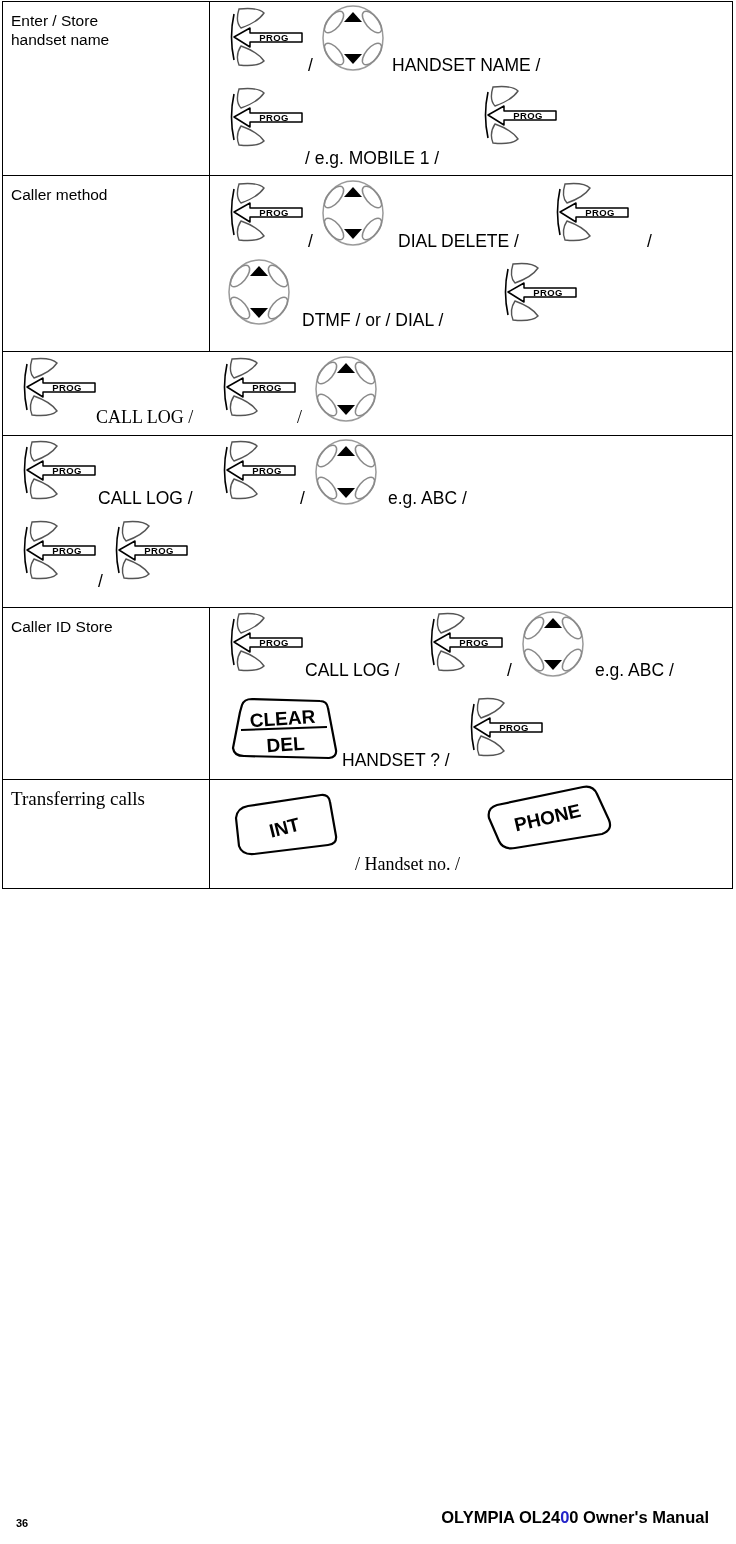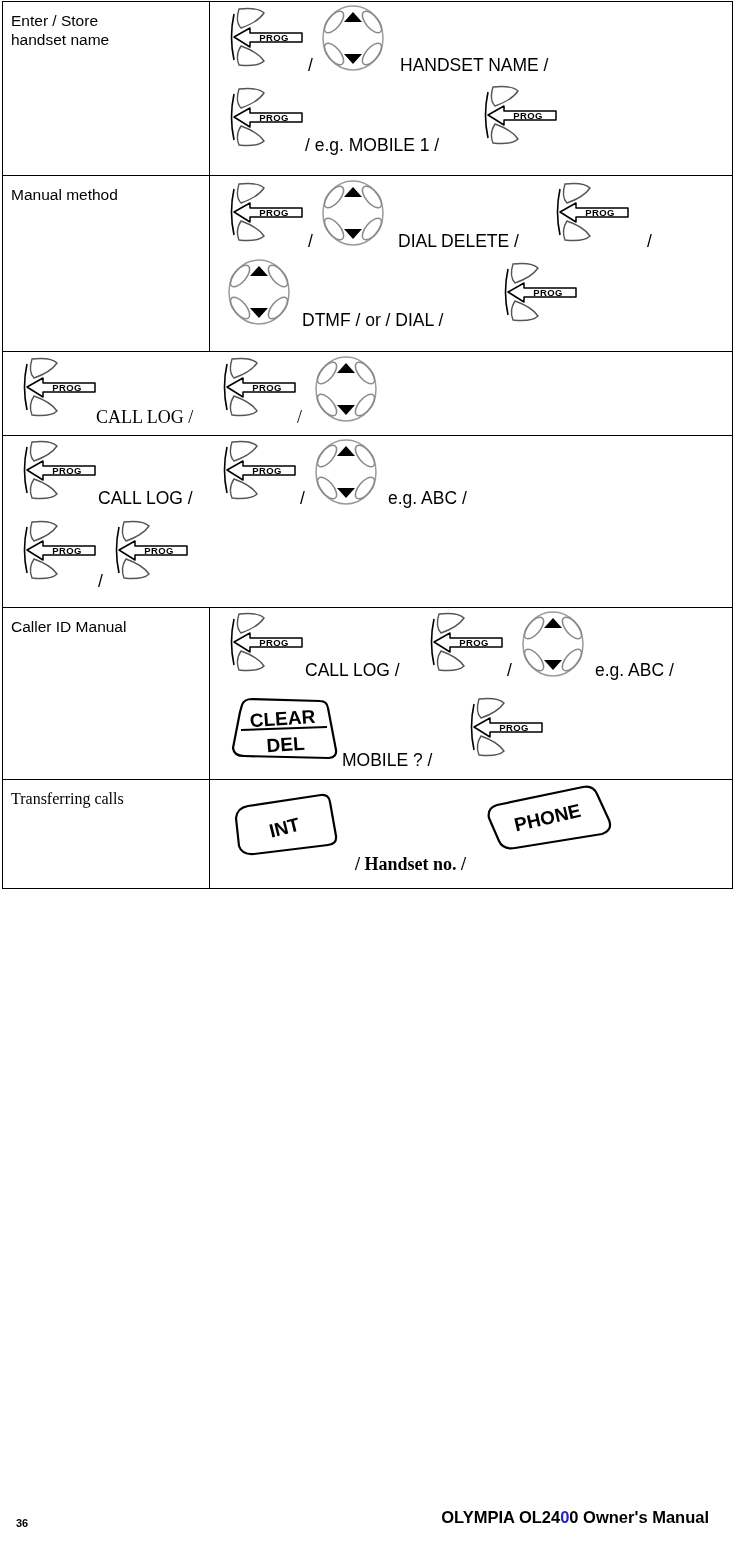--- a/index.html
+++ b/index.html
@@ -11,21 +11,21 @@
   
   .tbl{position:absolute;left:2px;top:1px;width:731px;border:1.6px solid #000;
        border-collapse:collapse;box-sizing:border-box;}
   .tbl-row{display:flex;border-bottom:1.6px solid #000;box-sizing:border-box;}
   .tbl-row:last-child{border-bottom:none;}
   .c-label{width:207px;flex:0 0 207px;border-right:1.6px solid #000;
            box-sizing:border-box;padding:9px 0 0 8px;}
   .c-steps{flex:1 1 auto;position:relative;box-sizing:border-box;}
 
   .lbl-sans{font-family:"Liberation Sans",sans-serif;font-size:15.5px;line-height:19px;}
-  .lbl-serif{font-family:"Liberation Serif",serif;font-size:16px;line-height:20px;}
+  .lbl-serif{font-family:"Liberation Serif",serif;font-size:19px;line-height:20px;}
 
   
   .t{position:absolute;white-space:nowrap;}
   .t-sans{font-family:"Liberation Sans",sans-serif;font-size:17.5px;}
   .t-serif{font-family:"Liberation Serif",serif;font-size:18px;}
 
   
   .prog{position:absolute;width:80px;height:62px;}
   .prog svg{display:block;width:80px;height:62px;}
 
@@ -71,44 +71,44 @@
             <svg viewBox="0 0 66 68">
               <ellipse cx="33" cy="34" rx="30" ry="32" fill="none" stroke="#9a9a9a" stroke-width="1.5"></ellipse>
               <ellipse cx="14" cy="18" rx="6.2" ry="13" fill="none" stroke="#8a8a8a" stroke-width="1.5" transform="rotate(40 14 18)"></ellipse>
               <ellipse cx="52" cy="18" rx="6.2" ry="13" fill="none" stroke="#8a8a8a" stroke-width="1.5" transform="rotate(-40 52 18)"></ellipse>
               <ellipse cx="14" cy="50" rx="6.2" ry="13" fill="none" stroke="#8a8a8a" stroke-width="1.5" transform="rotate(-40 14 50)"></ellipse>
               <ellipse cx="52" cy="50" rx="6.2" ry="13" fill="none" stroke="#8a8a8a" stroke-width="1.5" transform="rotate(40 52 50)"></ellipse>
               <path d="M24 18 L42 18 L33 8 Z" fill="#000"></path>
               <path d="M24 50 L42 50 L33 60 Z" fill="#000"></path>
             </svg>
           </span>
-          <span class="t t-sans" style="left: 190px; top: 53px;">HANDSET NAME /</span>
+          <span class="t t-sans" style="left: 182px; top: 53px;">HANDSET NAME /</span>
           <span class="prog" style="left: 18px; top: 84px;">
             <svg viewBox="0 0 80 62">
               <path d="M6 8 Q1 31 6 54" fill="none" stroke="#000" stroke-width="1.6"></path>
               <path d="M11 3 Q30 1 36 7 Q30 16 13 22 Q7 16 11 3 Z" fill="none" stroke="#555" stroke-width="1.4"></path>
               <path d="M13 40 Q30 46 36 55 Q30 61 11 59 Q7 49 13 40 Z" fill="none" stroke="#555" stroke-width="1.4"></path>
               <path d="M6 31 L22 22 L22 27 L74 27 L74 36 L22 36 L22 41 Z" fill="#fff" stroke="#000" stroke-width="1.5" stroke-linejoin="round"></path>
               <text x="46" y="35.2" text-anchor="middle" class="keytxt" style="font-size:9.5px;letter-spacing:0.4px;">PROG</text>
             </svg>
           </span>
-          <span class="t t-sans" style="left: 95px; top: 133px;">/ e.g. MOBILE 1 /</span>
+          <span class="t t-sans" style="left: 95px; top: 146px;">/ e.g. MOBILE 1 /</span>
           <span class="prog" style="left: 272px; top: 82px;">
             <svg viewBox="0 0 80 62">
               <path d="M6 8 Q1 31 6 54" fill="none" stroke="#000" stroke-width="1.6"></path>
               <path d="M11 3 Q30 1 36 7 Q30 16 13 22 Q7 16 11 3 Z" fill="none" stroke="#555" stroke-width="1.4"></path>
               <path d="M13 40 Q30 46 36 55 Q30 61 11 59 Q7 49 13 40 Z" fill="none" stroke="#555" stroke-width="1.4"></path>
               <path d="M6 31 L22 22 L22 27 L74 27 L74 36 L22 36 L22 41 Z" fill="#fff" stroke="#000" stroke-width="1.5" stroke-linejoin="round"></path>
               <text x="46" y="35.2" text-anchor="middle" class="keytxt" style="font-size:9.5px;letter-spacing:0.4px;">PROG</text>
             </svg>
           </span>
         </div>
       </div>
       <div class="tbl-row" style="height: 176px;">
-        <div class="c-label lbl-sans" style="white-space: pre-line;">Manual method</div>
+        <div class="c-label lbl-sans" style="white-space: pre-line;">Caller method</div>
         <div class="c-steps">
           <span class="prog" style="left: 18px; top: 5px;">
             <svg viewBox="0 0 80 62">
               <path d="M6 8 Q1 31 6 54" fill="none" stroke="#000" stroke-width="1.6"></path>
               <path d="M11 3 Q30 1 36 7 Q30 16 13 22 Q7 16 11 3 Z" fill="none" stroke="#555" stroke-width="1.4"></path>
               <path d="M13 40 Q30 46 36 55 Q30 61 11 59 Q7 49 13 40 Z" fill="none" stroke="#555" stroke-width="1.4"></path>
               <path d="M6 31 L22 22 L22 27 L74 27 L74 36 L22 36 L22 41 Z" fill="#fff" stroke="#000" stroke-width="1.5" stroke-linejoin="round"></path>
               <text x="46" y="35.2" text-anchor="middle" class="keytxt" style="font-size:9.5px;letter-spacing:0.4px;">PROG</text>
             </svg>
           </span>
@@ -242,21 +242,21 @@
               <path d="M6 8 Q1 31 6 54" fill="none" stroke="#000" stroke-width="1.6"></path>
               <path d="M11 3 Q30 1 36 7 Q30 16 13 22 Q7 16 11 3 Z" fill="none" stroke="#555" stroke-width="1.4"></path>
               <path d="M13 40 Q30 46 36 55 Q30 61 11 59 Q7 49 13 40 Z" fill="none" stroke="#555" stroke-width="1.4"></path>
               <path d="M6 31 L22 22 L22 27 L74 27 L74 36 L22 36 L22 41 Z" fill="#fff" stroke="#000" stroke-width="1.5" stroke-linejoin="round"></path>
               <text x="46" y="35.2" text-anchor="middle" class="keytxt" style="font-size:9.5px;letter-spacing:0.4px;">PROG</text>
             </svg>
           </span>
         </div>
       </div>
       <div class="tbl-row" style="height: 172px;">
-        <div class="c-label lbl-sans" style="white-space: pre-line;">Caller ID Manual</div>
+        <div class="c-label lbl-sans" style="white-space: pre-line;">Caller ID Store</div>
         <div class="c-steps">
           <span class="prog" style="left: 18px; top: 3px;">
             <svg viewBox="0 0 80 62">
               <path d="M6 8 Q1 31 6 54" fill="none" stroke="#000" stroke-width="1.6"></path>
               <path d="M11 3 Q30 1 36 7 Q30 16 13 22 Q7 16 11 3 Z" fill="none" stroke="#555" stroke-width="1.4"></path>
               <path d="M13 40 Q30 46 36 55 Q30 61 11 59 Q7 49 13 40 Z" fill="none" stroke="#555" stroke-width="1.4"></path>
               <path d="M6 31 L22 22 L22 27 L74 27 L74 36 L22 36 L22 41 Z" fill="#fff" stroke="#000" stroke-width="1.5" stroke-linejoin="round"></path>
               <text x="46" y="35.2" text-anchor="middle" class="keytxt" style="font-size:9.5px;letter-spacing:0.4px;">PROG</text>
             </svg>
           </span>
@@ -284,42 +284,42 @@
           </span>
           <span class="t t-sans" style="left: 385px; top: 52px;">e.g. ABC /</span>
           <span class="key" style="left: 18px; top: 88px;">
             <svg width="112" height="66" viewBox="0 0 112 66">
               <path d="M14 9 Q16 3 24 3 L92 5 Q99 5 100 12 L108 54 Q109 61 101 62 L16 60 Q6 60 5 52 L12 16 Z" fill="#fff" stroke="#000" stroke-width="2.2" stroke-linejoin="round"></path>
               <path d="M13 34 L99 31" fill="none" stroke="#000" stroke-width="2"></path>
               <text x="55" y="29" text-anchor="middle" class="keytxt" style="font-size:19px;" transform="rotate(-4 55 29)">CLEAR</text>
               <text x="58" y="55" text-anchor="middle" class="keytxt" style="font-size:19px;" transform="rotate(-4 58 55)">DEL</text>
             </svg>
           </span>
-          <span class="t t-sans" style="left: 132px; top: 142px;">MOBILE ? /</span>
+          <span class="t t-sans" style="left: 132px; top: 142px;">HANDSET ? /</span>
           <span class="prog" style="left: 258px; top: 88px;">
             <svg viewBox="0 0 80 62">
               <path d="M6 8 Q1 31 6 54" fill="none" stroke="#000" stroke-width="1.6"></path>
               <path d="M11 3 Q30 1 36 7 Q30 16 13 22 Q7 16 11 3 Z" fill="none" stroke="#555" stroke-width="1.4"></path>
               <path d="M13 40 Q30 46 36 55 Q30 61 11 59 Q7 49 13 40 Z" fill="none" stroke="#555" stroke-width="1.4"></path>
               <path d="M6 31 L22 22 L22 27 L74 27 L74 36 L22 36 L22 41 Z" fill="#fff" stroke="#000" stroke-width="1.5" stroke-linejoin="round"></path>
               <text x="46" y="35.2" text-anchor="middle" class="keytxt" style="font-size:9.5px;letter-spacing:0.4px;">PROG</text>
             </svg>
           </span>
         </div>
       </div>
       <div class="tbl-row" style="height: 108px;">
         <div class="c-label lbl-serif" style="white-space: pre-line;">Transferring calls</div>
         <div class="c-steps">
           <span class="key" style="left: 18px; top: 12px;">
             <svg width="120" height="66" viewBox="0 0 120 66">
               <path d="M8 26 Q9 16 20 14 L93 3 Q101 2 102 10 L108 44 Q109 52 100 53 L26 62 Q14 63 11 54 Z" fill="#fff" stroke="#000" stroke-width="2.2" stroke-linejoin="round"></path>
               <text x="58" y="42" text-anchor="middle" class="keytxt" style="font-size:19px;" transform="rotate(-14 58 42)">INT</text>
             </svg>
           </span>
-          <span class="t t-serif" style="left: 145px; top: 74px; font-weight: bold;">/ Handset no. /</span>
+          <span class="t t-serif" style="left: 145px; top: 74px;">/ Handset no. /</span>
           <span class="key" style="left: 273px; top: 6px;">
             <svg width="132" height="64" viewBox="0 0 132 64">
               <path d="M6 32 Q4 22 14 19 L100 1 Q110 -1 114 8 L126 34 Q130 44 119 48 L32 62 Q20 64 16 55 Z" fill="#fff" stroke="#000" stroke-width="2.2" stroke-linejoin="round"></path>
               <text x="66" y="38" text-anchor="middle" class="keytxt" style="font-size:19px;" transform="rotate(-13 66 38)">PHONE</text>
             </svg>
           </span>
         </div>
       </div>
     </div>
 

